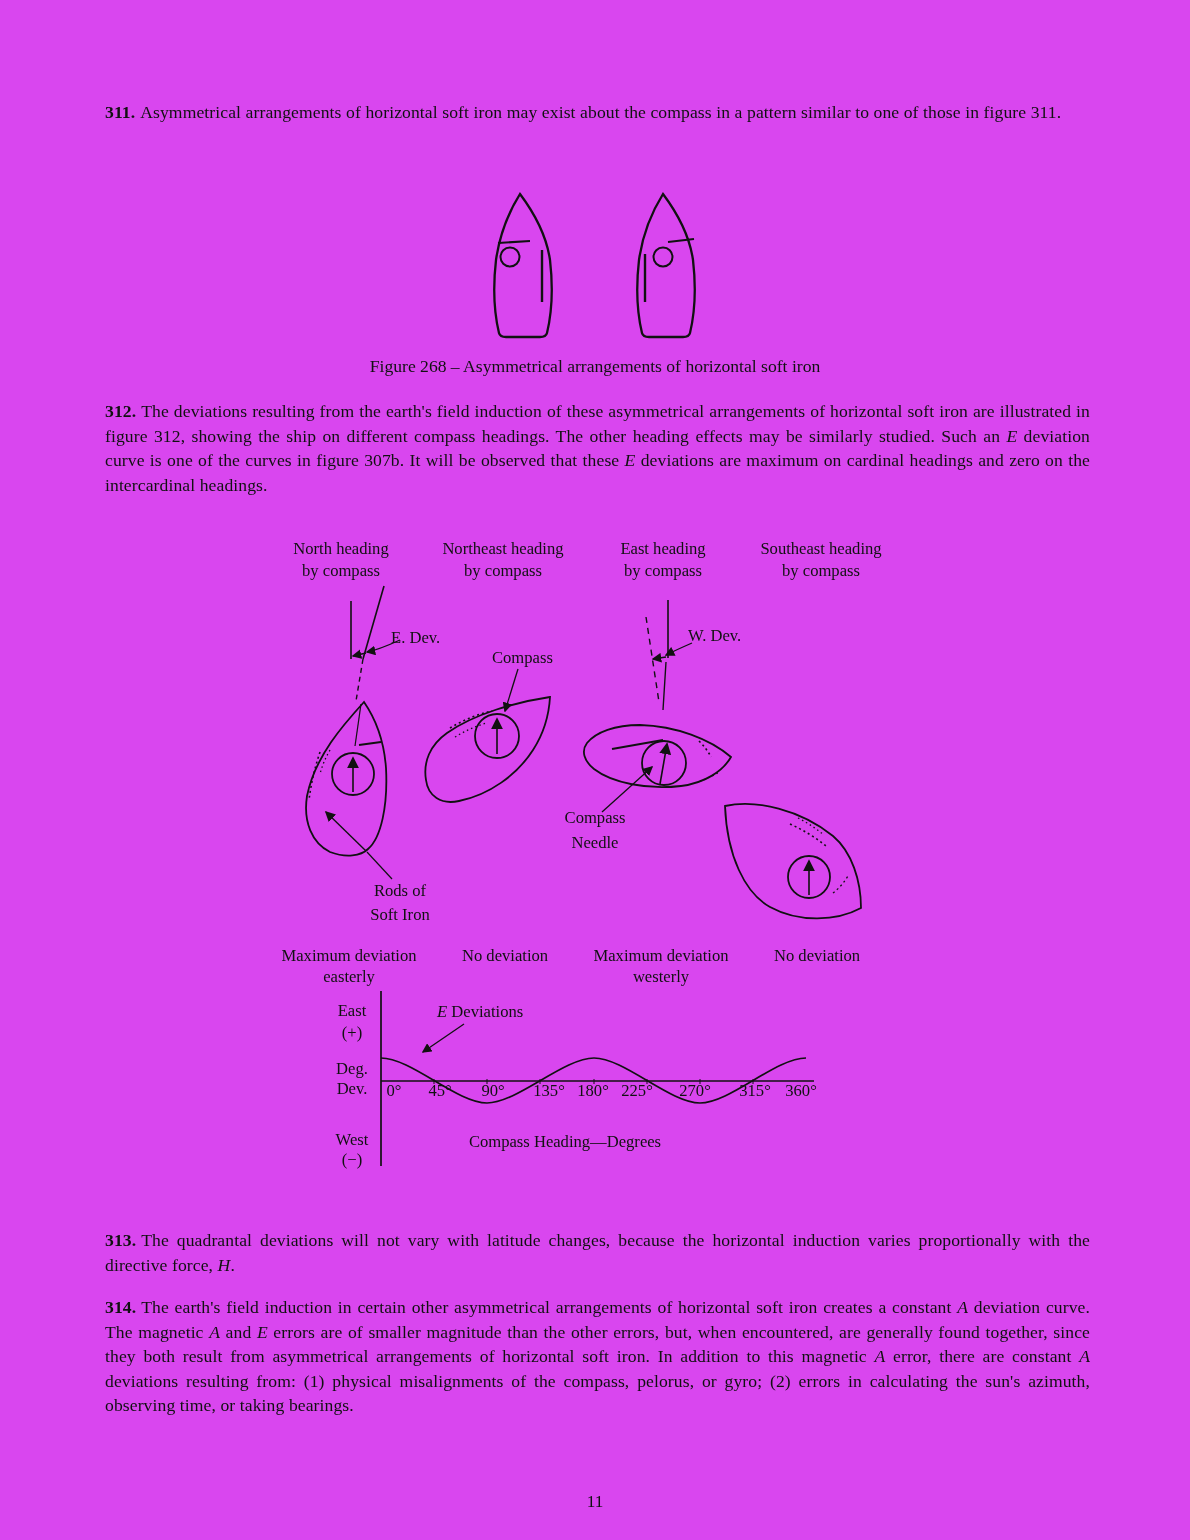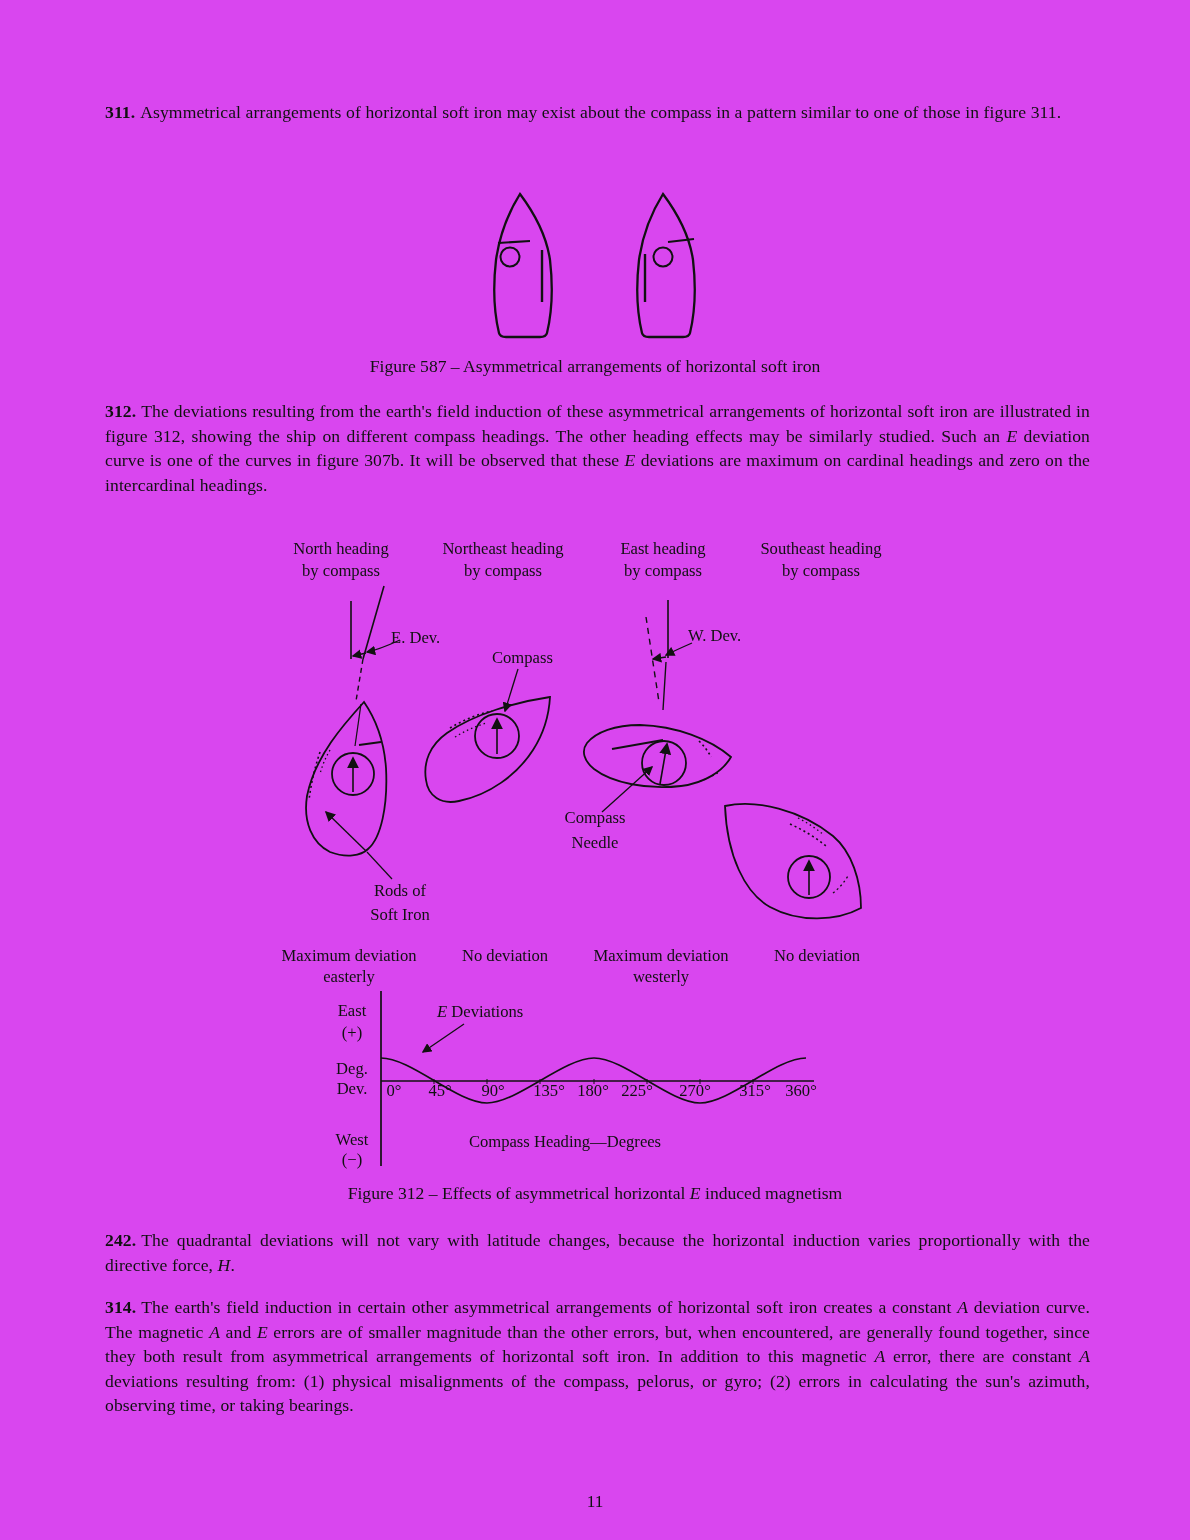--- a/index.html
+++ b/index.html
@@ -57,21 +57,21 @@
       <line class="ln" stroke-width="2.4" x1="54" y1="56" x2="54" y2="108"></line>
     </g>
     <g transform="translate(630,194)">
       <path class="ln" stroke-width="2.3" d="M33,0 C23,16 13,38 9,66 C6,92 7,118 12,139 Q13,143 19,143 L53,143 Q59,143 60,139 C65,118 66,92 63,66 C59,38 45,16 33,0 Z"></path>
       <line class="ln" stroke-width="2" x1="38" y1="48" x2="64" y2="45"></line>
       <circle class="ln" stroke-width="2" cx="33" cy="63" r="9.5"></circle>
       <line class="ln" stroke-width="2.4" x1="15" y1="60" x2="15" y2="108"></line>
     </g>
   </svg>
 
-  <p class="caption" style="top:356px;"><span>Figure 587 – Asymmetrical arrangements of horizontal soft iron</span></p>
+  <p class="caption" style="top:356px;"><span>Figure 268 – Asymmetrical arrangements of horizontal soft iron</span></p>
 
   <p class="para" style="top:399px;"><b>312.</b><span><span>The deviations resulting from the earth's field induction of these asymmetrical arrangements of horizontal soft iron are illustrated in figure 312, showing the ship on different compass headings. The other heading effects may be similarly studied. Such an </span><span class="it">E</span><span> deviation curve is one of the curves in figure 307b. It will be observed that these </span><span class="it">E</span><span> deviations are maximum on cardinal headings and zero on the intercardinal headings.</span></span></p>
 
   <svg style="top:532px;" width="1190" height="650" viewBox="0 532 1190 650">
     <defs>
       <marker id="arr" viewBox="0 0 10 10" refX="8.5" refY="5" markerWidth="7.5" markerHeight="7.5" orient="auto-start-reverse">
         <path d="M0,0 L10,5 L0,10 z" fill="#111"></path>
       </marker>
     </defs>
 
@@ -198,21 +198,20 @@
         <text x="637" y="1096" text-anchor="middle">225°</text>
         <text x="695" y="1096" text-anchor="middle">270°</text>
         <text x="755" y="1096" text-anchor="middle">315°</text>
         <text x="801" y="1096" text-anchor="middle">360°</text>
       </g>
 
       <text x="565" y="1147" text-anchor="middle">Compass Heading—Degrees</text>
     </g>
   </svg>
 
-  <p class="caption" style="top:1183px;"><span><span>Figure 312 – Effects of asymmetrical horizontal </span><span class="it">E</span><span> induced magnetism</span></span></p>
-
-  <p class="para" style="top:1228px;"><b>242.</b><span><span>The quadrantal deviations will not vary with latitude changes, because the horizontal induction varies proportionally with the directive force, </span><span class="it">H</span><span>.</span></span></p>
+
+  <p class="para" style="top:1228px;"><b>313.</b><span><span>The quadrantal deviations will not vary with latitude changes, because the horizontal induction varies proportionally with the directive force, </span><span class="it">H</span><span>.</span></span></p>
 
   <p class="para" style="top:1295px;"><b>314.</b><span><span>The earth's field induction in certain other asymmetrical arrangements of horizontal soft iron creates a constant </span><span class="it">A</span><span> deviation curve. The magnetic </span><span class="it">A</span><span> and </span><span class="it">E</span><span> errors are of smaller magnitude than the other errors, but, when encountered, are generally found together, since they both result from asymmetrical arrangements of horizontal soft iron. In addition to this magnetic </span><span class="it">A</span><span> error, there are constant </span><span class="it">A</span><span> deviations resulting from: (1) physical misalignments of the compass, pelorus, or gyro; (2) errors in calculating the sun's azimuth, observing time, or taking bearings.</span></span></p>
 
   <div class="pagenum" style="top:1492px;">11</div>
 
 </div>
 
 </body></html>

